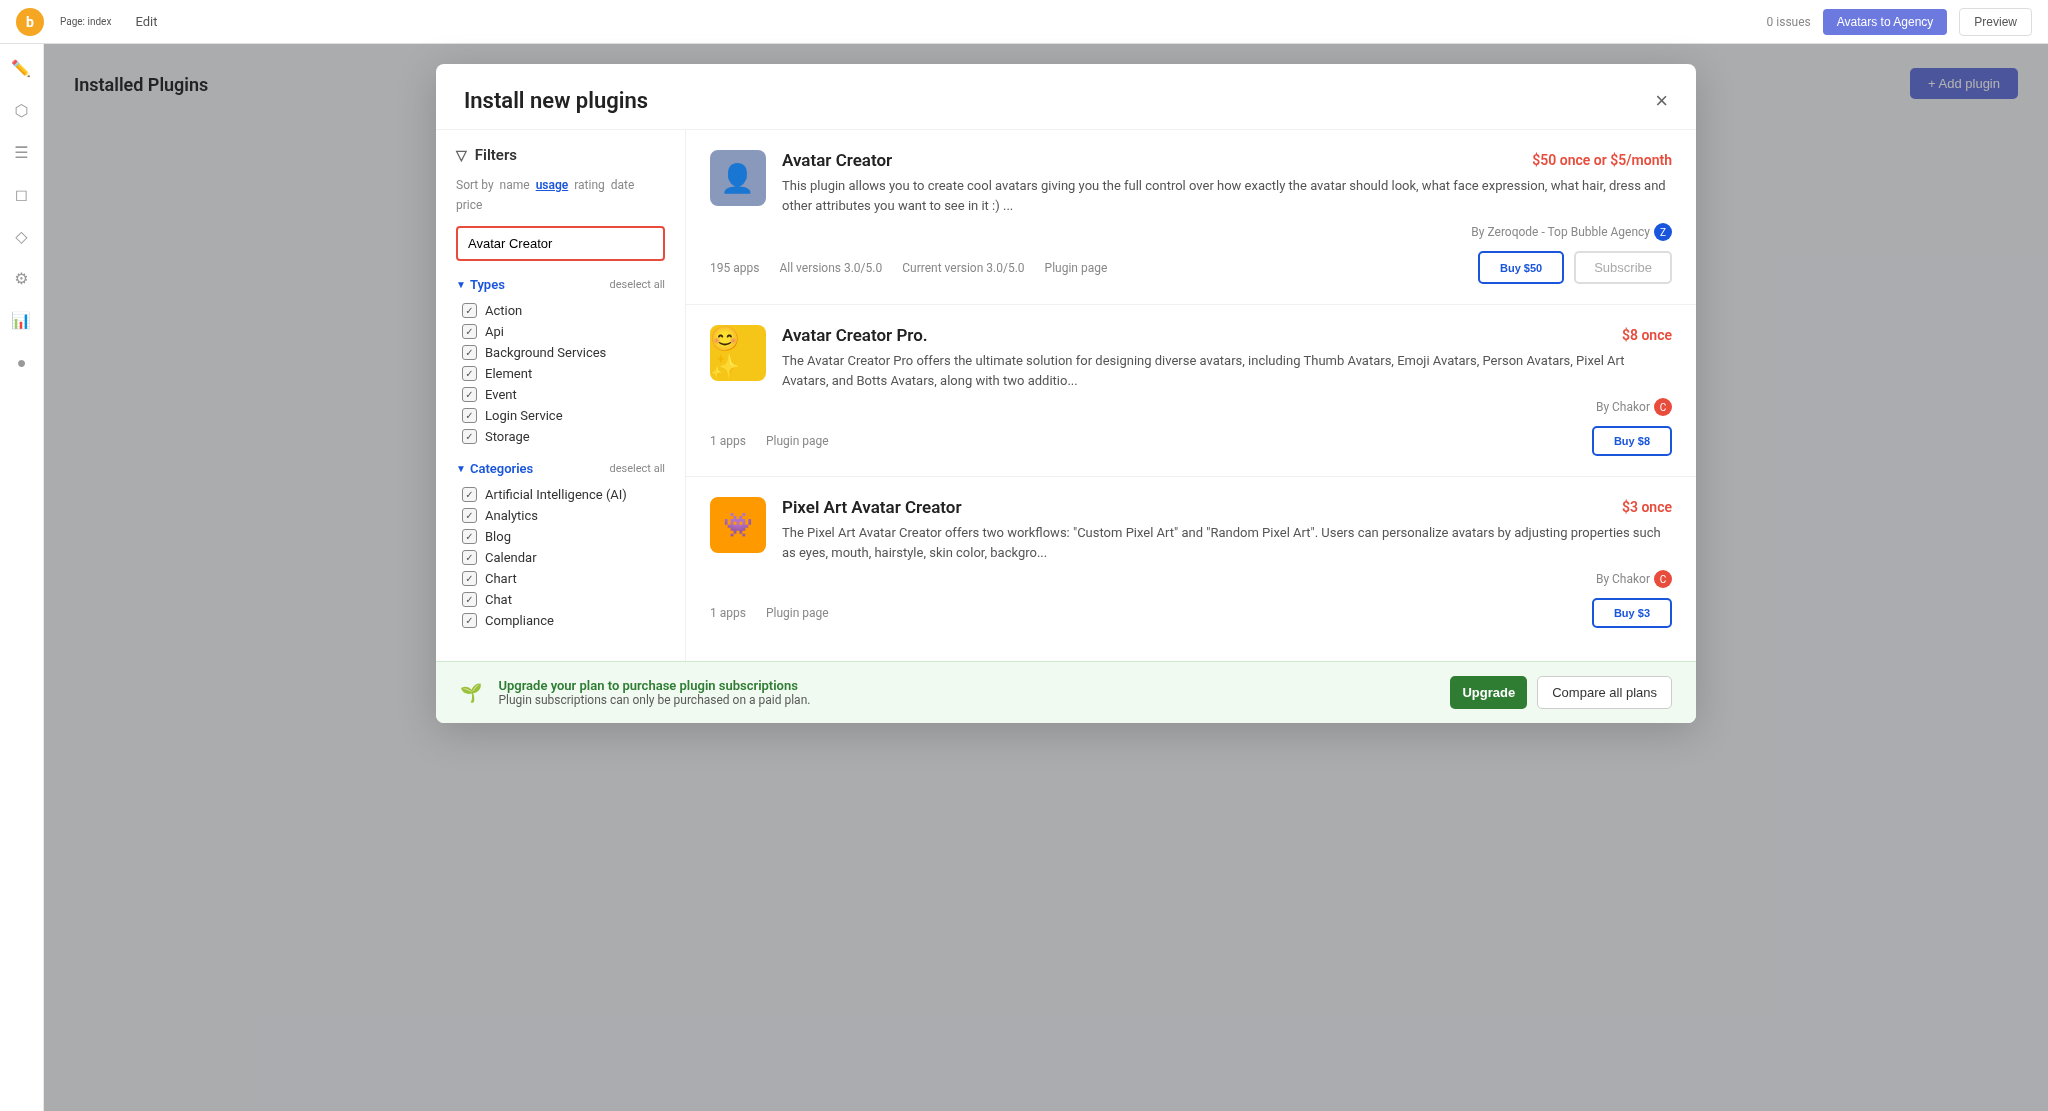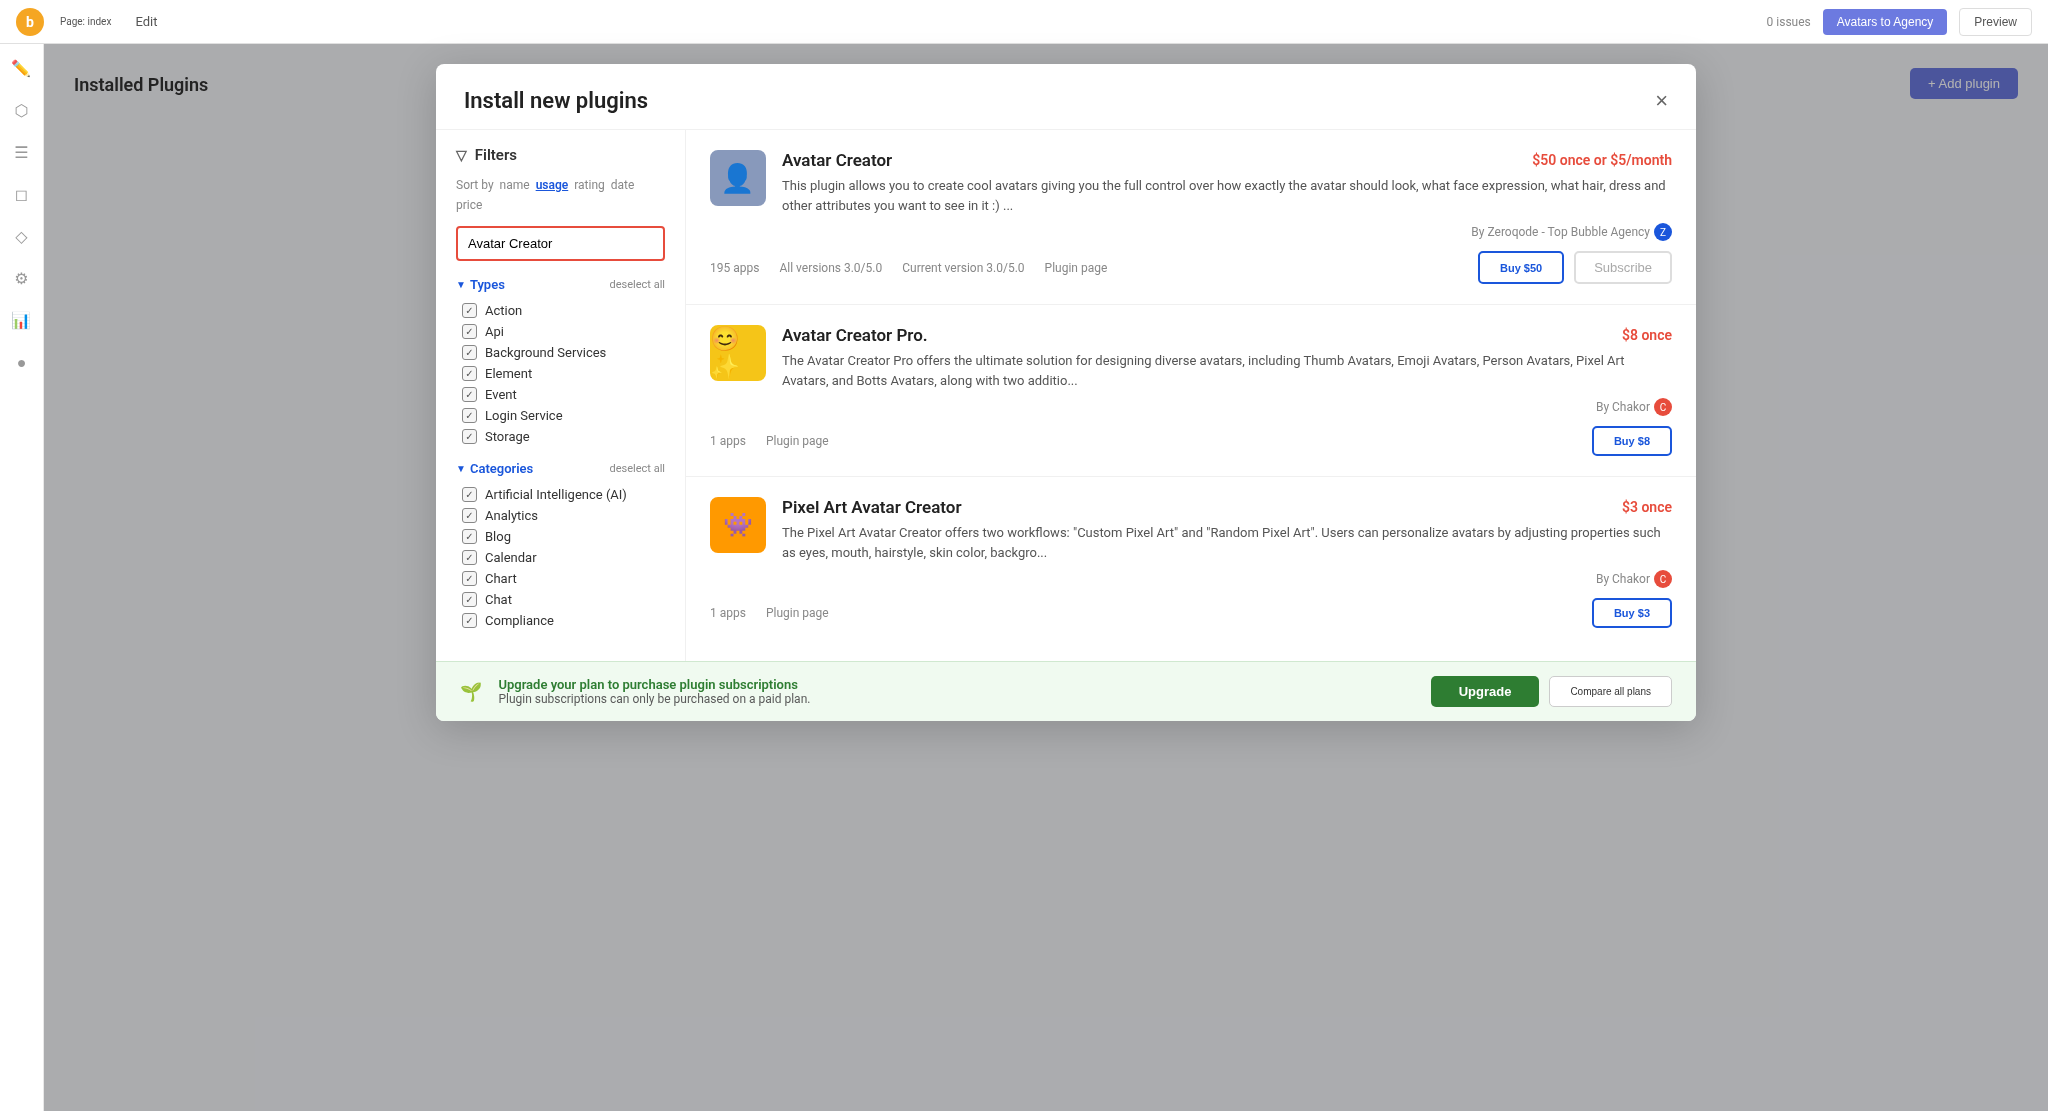--- a/index.html
+++ b/index.html
@@ -425,32 +425,32 @@
     .footer-right {
       margin-left: auto;
       display: flex;
       gap: 10px;
     }
     .btn-upgrade-green {
       background: #2e7d32;
       color: white;
       border: none;
       border-radius: 5px;
-      padding: 8px 28px;
+      padding: 8px 12px;
       font-size: 13px;
       cursor: pointer;
       font-weight: 600;
     }
     .btn-compare {
       background: white;
       color: #333;
       border: 1px solid #ccc;
       border-radius: 5px;
-      padding: 8px 20px;
-      font-size: 10px;
+      padding: 8px 14px;
+      font-size: 13px;
       cursor: pointer;
     }
   </style>
 </head>
 <body>
 
 <div class="top-bar">
   <div class="top-bar-logo">
     <span>b</span>
   </div>

